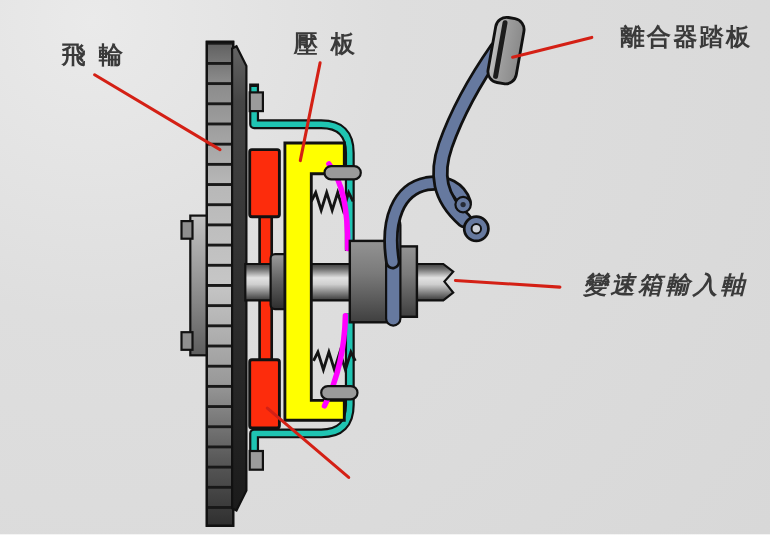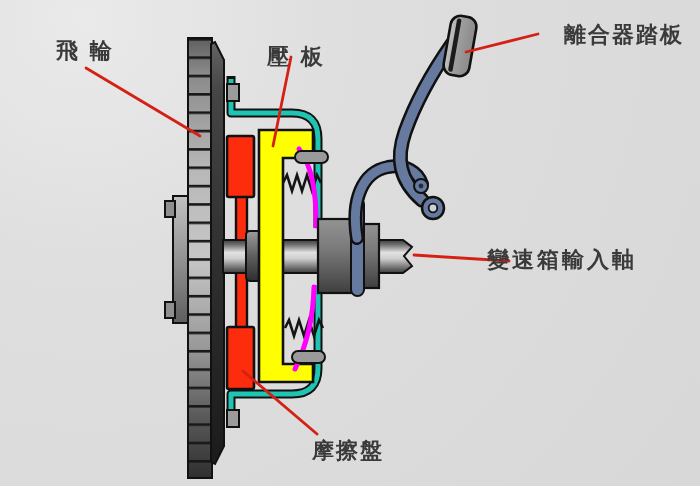--- a/index.html
+++ b/index.html
@@ -15,23 +15,23 @@
     position:absolute;
     font-weight:bold;
     font-size:22px;
     line-height:1.1;
     color:var(--label_text,#3a3a3a);
     letter-spacing:2px;
     white-space:nowrap;
     user-select:none;
   }
   .lbl-flywheel{left:56px;top:39px;}
-  .lbl-pressure{left:267px;top:29px;margin-top:16px;}
+  .lbl-pressure{left:267px;top:29px;}
   .lbl-pedal{left:542px;top:23px;margin-left:22px;}
-  .lbl-shaft{left:487px;top:248px;letter-spacing:3px;}
+  .lbl-shaft{left:530px;top:248px;letter-spacing:3px;font-style:italic;}
   .lbl-friction{left:312px;top:439px;}
 
   
   .f-red{fill:var(--friction_disc,#fd2c0c);}
   .f-yellow{fill:var(--pressure_plate,#ffff00);}
   .f-blue{fill:var(--pedal_linkage,#66799f);}
   .s-blue{stroke:var(--pedal_linkage,#66799f);}
   .s-teal{stroke:var(--clutch_cover,#1fc4b2);}
   .s-magenta{stroke:var(--diaphragm_spring,#ff00ff);}
   .s-coil{stroke:var(--coil_spring,#141414);}
@@ -170,14 +170,13 @@
       <line x1="538" y1="34" x2="466" y2="52" class="s-leader"></line>
       <line x1="509" y1="261" x2="414" y2="255" class="s-leader"></line>
       <line x1="243" y1="371" x2="317" y2="434" class="s-leader"></line>
     </g>
   </svg>
 
   <div class="label lbl-flywheel">飛 輪</div>
   <div class="label lbl-pressure">壓 板</div>
   <div class="label lbl-pedal">離合器踏板</div>
   <div class="label lbl-shaft">變速箱輸入軸</div>
-  <div class="label lbl-friction">摩擦盤</div>
 </div>
 
 </body></html>

